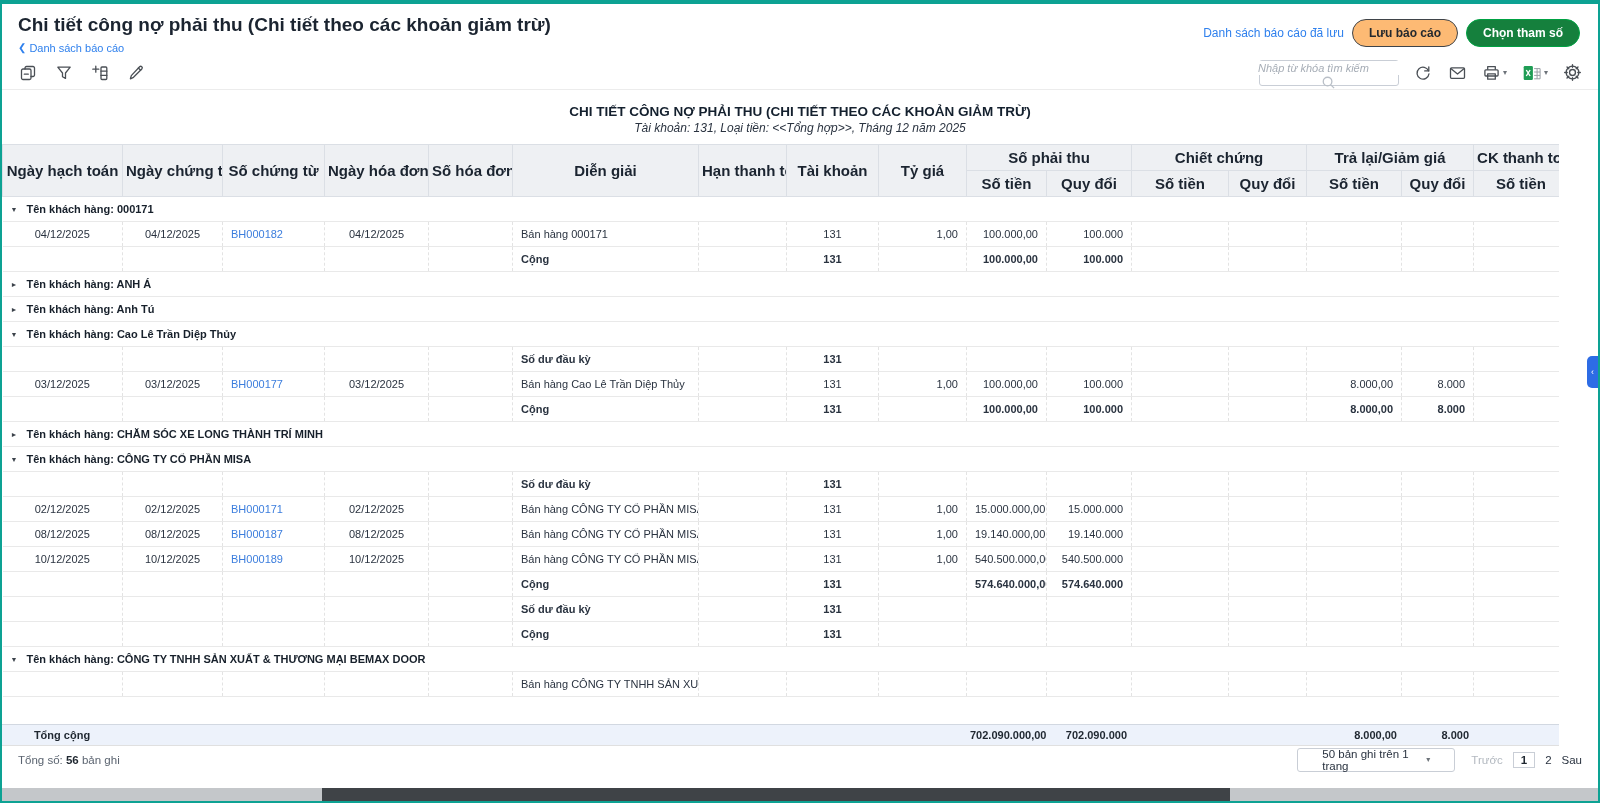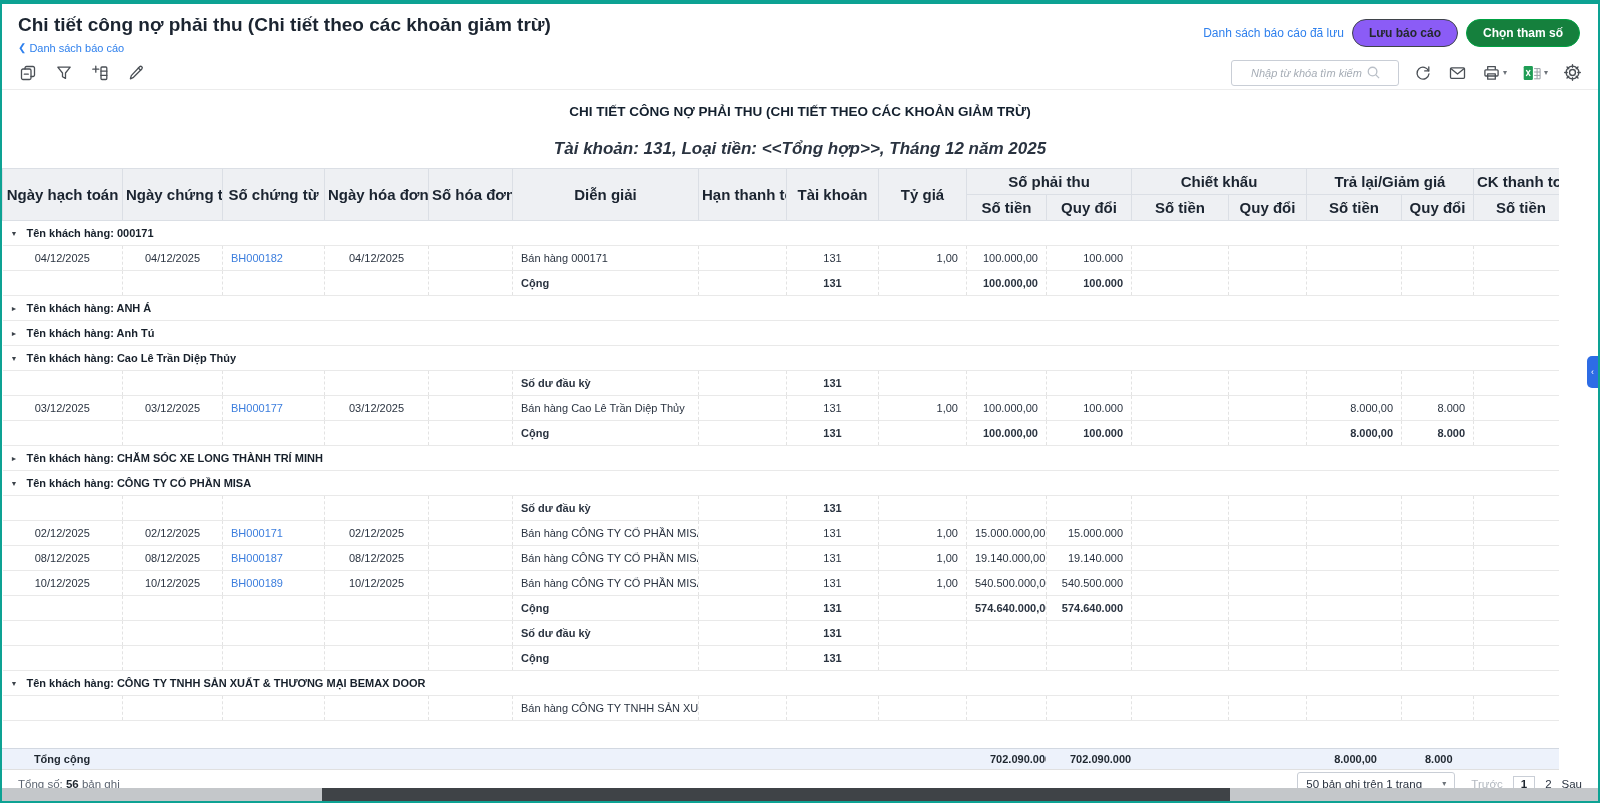--- a/index.html
+++ b/index.html
@@ -6,62 +6,62 @@
   .app{position:relative;width:1600px;height:803px;box-sizing:border-box;background:#fff;
        border:2px solid #0da293;border-top-width:4px;overflow:hidden;}
   
   .page-header{display:flex;justify-content:space-between;align-items:flex-start;padding:9px 18px 2px 16px;height:52px;box-sizing:border-box;}
   .ph-title{margin:0;font-size:19px;font-weight:bold;color:#1b2430;line-height:24px;}
   .back-link{display:inline-flex;align-items:center;gap:3px;color:#2f80ed;font-size:11px;margin-top:2px;text-decoration:none;cursor:pointer;}
   .back-chev{font-size:10px;}
   .ph-right{display:flex;align-items:center;gap:8px;padding-top:6px;}
   .link-saved{color:#2f80ed;font-size:12px;text-decoration:none;cursor:pointer;}
   .btn{font-family:inherit;font-size:12px;font-weight:bold;border-radius:15px;padding:6px 16px;cursor:pointer;}
-  .btn-outline{background:#8b5cf6;border:1px solid #3f444a;color:#24292e;}
+  .btn-outline{background:#fdba74;border:1px solid #3f444a;color:#24292e;}
   .btn-green{background:#15803d;border:1px solid #00a243;color:#fff;}
   
   .toolbar{display:flex;justify-content:space-between;align-items:center;padding:7px 16px;border-bottom:1px solid #ececec;height:34px;box-sizing:border-box;}
   .tb-left{display:flex;align-items:center;gap:17px;}
   .icon-btn{width:19px;height:19px;display:inline-flex;align-items:center;justify-content:center;cursor:pointer;}
   .icon-btn svg{stroke:#4a4f55;fill:none;stroke-width:1.3;stroke-linecap:round;stroke-linejoin:round;}
   .tb-right{display:flex;align-items:center;gap:15px;}
-  .search-box{display:flex;align-items:center;border:1px solid #c9ced6;border-radius:3px;height:26px;width:168px;padding:0 17px;box-sizing:border-box;background:#fff;}
+  .search-box{display:flex;align-items:center;border:1px solid #c9ced6;border-radius:3px;height:26px;width:140px;padding:0 17px;box-sizing:border-box;background:#fff;flex-direction:column;}
   .search-box input{border:none;outline:none;flex:1;font-size:11px;font-family:inherit;color:#333;min-width:0;}
   .search-box input::placeholder{color:#a6adb6;font-style:italic;}
   .search-box svg{stroke:#b9bfc7;fill:none;stroke-width:1.4;flex:0 0 auto;}
   .caret{font-size:8px;color:#6d737a;margin-left:2px;}
   .iconpair{display:inline-flex;align-items:center;cursor:pointer;}
   
   .report-head{text-align:center;padding:14px 0 9px;}
   .rh-title{font-size:13.5px;font-weight:bold;color:#14202e;}
-  .rh-sub{font-size:17px;font-weight:bold;font-style:italic;color:#2a3340;margin-top:20px;}
+  .rh-sub{font-size:12px;font-weight:normal;font-style:italic;color:#2a3340;margin-top:2px;}
   
   .table-wrap{width:1557px;height:580px;overflow:hidden;}
   table.grid{border-collapse:collapse;table-layout:fixed;width:1566px;font-size:11px;color:#2a3340;}
   table.grid thead th{background:#eef0f3;border:1px solid #dbdfe5;font-size:15px;font-weight:bold;color:#1b2430;
        padding:4px 3px;white-space:nowrap;overflow:hidden;height:17px;}
   table.grid tbody td{border-right:1px dashed #e3e3e3;border-bottom:1px solid #e9e9e9;background:#fff;
        padding:5px 8px;white-space:nowrap;overflow:hidden;height:14px;}
   .al-c{text-align:center}.al-r{text-align:right}.al-l{text-align:left}
   tr.sum td,tr.opening td{font-weight:bold;}
   tr.group-row td{border-right:none;border-top:1px solid #d9dce0;border-bottom:1px solid #d9dce0;
        padding:8px 0 8px 21px;font-weight:bold;color:#17202b;background:#fff;}
   .tri{font-size:7px;color:#3c434b;margin-right:9px;vertical-align:1px;}
   a.link{color:#3b7ddd;text-decoration:none;cursor:pointer;}
   
   .total-bar{width:1557px;overflow:hidden;background:#edf2fb;border-top:1px solid #d2d8e1;border-bottom:1px solid #e0e0e0;}
   table.total{border-collapse:collapse;table-layout:fixed;width:1566px;font-size:11px;color:#1f2730;}
-  table.total td{padding:4px 24px;font-weight:bold;white-space:nowrap;overflow:hidden;}
+  table.total td{padding:4px 4px;font-weight:bold;white-space:nowrap;overflow:hidden;}
   
   .page-footer{display:flex;justify-content:space-between;align-items:center;height:27px;padding:0 16px;
        color:#5b6470;font-size:11.5px;background:#fff;}
   .count-num{font-weight:bold;color:#1f2730;margin-top:28px;}
   .pf-right{display:flex;align-items:center;gap:16px;}
   .page-size{display:flex;align-items:center;justify-content:space-between;border:1px solid #c9ced6;border-radius:3px;
-       height:24px;width:158px;padding:0 8px;box-sizing:border-box;font-size:11.5px;color:#2a3340;cursor:pointer;background:#fff;}
+       height:24px;width:158px;padding:0 24px;box-sizing:border-box;font-size:11.5px;color:#2a3340;cursor:pointer;background:#fff;}
   .pager{display:flex;align-items:center;gap:10px;}
   .pg-prev{color:#b3b9c0;cursor:default;}
   .pg-num-active{border:1px solid #c9ced6;padding:1px 7px;background:#fff;color:#1f2730;font-weight:bold;cursor:pointer;}
   .pg-num{color:#2a3340;cursor:pointer;}
   .pg-next{color:#2a3340;cursor:pointer;}
   
   .hscroll{position:absolute;left:0;right:0;bottom:0;height:13px;background:#c4c7ca;}
   .hscroll .thumb{position:absolute;left:320px;width:908px;top:0;bottom:0;background:#3f4347;cursor:grab;}
   .side-tab{position:absolute;right:0;top:352px;width:11px;height:32px;background:#2d6ce5;border-radius:5px 0 0 5px;
        color:#fff;display:flex;align-items:center;justify-content:center;font-size:9px;cursor:pointer;}
@@ -190,21 +190,21 @@
             <th rowspan="2">Ngày hạch toán</th>
             <th rowspan="2">Ngày chứng từ</th>
             <th rowspan="2">Số chứng từ</th>
             <th rowspan="2">Ngày hóa đơn</th>
             <th rowspan="2">Số hóa đơn</th>
             <th rowspan="2">Diễn giải</th>
             <th rowspan="2">Hạn thanh toán</th>
             <th rowspan="2">Tài khoản</th>
             <th rowspan="2">Tỷ giá</th>
             <th colspan="2">Số phải thu</th>
-            <th colspan="2">Chiết khấu</th>
+            <th colspan="2">Chiết chứng</th>
             <th colspan="2">Trả lại/Giảm giá</th>
             <th colspan="1">CK thanh toán/Gi</th>
           </tr>
           <tr>
             <th>Số tiền</th>
             <th>Quy đổi</th>
             <th>Số tiền</th>
             <th>Quy đổi</th>
             <th>Số tiền</th>
             <th>Quy đổi</th>

